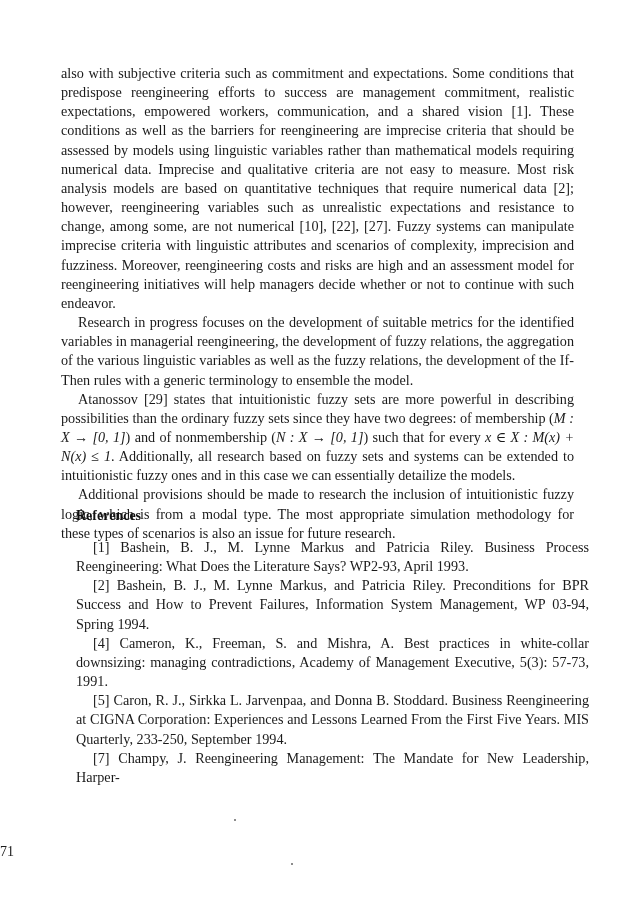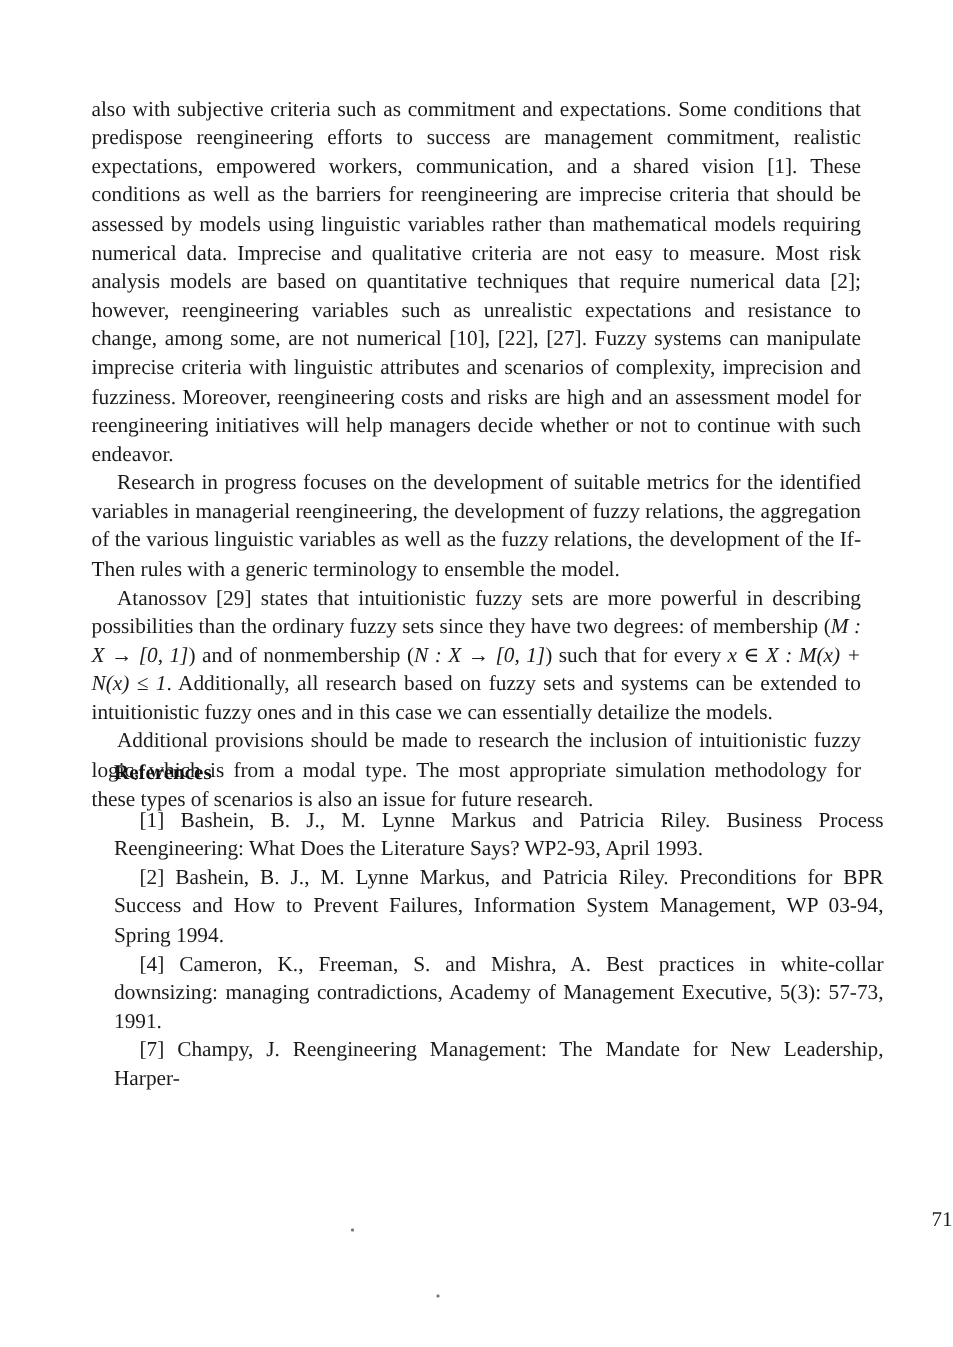--- a/index.html
+++ b/index.html
@@ -55,24 +55,24 @@
       font-size: 14.2px;
       line-height: 19.15px;
       text-align: justify;
     }
     .ref {
       margin: 0;
       text-indent: 17px;
     }
     .page-number {
       position: absolute;
-      top: 806px;
+      top: 844px;
       left: 0;
       width: 635px;
-      text-align: right;
+      text-align: left;
       font-family: "Liberation Serif", "DejaVu Serif", serif;
       font-size: 14px;
     }
     .artifact {
       position: absolute;
       width: 1.5px;
       height: 1.5px;
       background: #777;
       border-radius: 50%;
     }
@@ -86,20 +86,21 @@
   <p class="para indent"><span>Atanossov [29] states that intuitionistic fuzzy sets are more powerful in describing possibil­ities than the ordinary fuzzy sets since they have two degrees: of membership (</span><span class="math">M : X → [0, 1]</span><span>) and of nonmembership (</span><span class="math">N : X → [0, 1]</span><span>) such that for every </span><span class="math">x ∈ X : M(x) + N(x) ≤ 1</span><span>. Addi­tionally, all research based on fuzzy sets and systems can be extended to intuitionistic fuzzy ones and in this case we can essentially detailize the models.</span></p>
   <p class="para indent">Additional provisions should be made to research the inclusion of intuitionistic fuzzy logic, which is from a modal type. The most appropriate simulation methodology for these types of scenarios is also an issue for future research.</p>
 </div>
 
 <h2 class="heading">References</h2>
 
 <div class="refs">
   <p class="ref">[1] Bashein, B. J., M. Lynne Markus and Patricia Riley. Business Process Reengineering: What Does the Literature Says? WP2-93, April 1993.</p>
   <p class="ref">[2] Bashein, B. J., M. Lynne Markus, and Patricia Riley. Preconditions for BPR Success and How to Prevent Failures, Information System Management, WP 03-94, Spring 1994.</p>
   <p class="ref">[4] Cameron, K., Freeman, S. and Mishra, A. Best practices in white-collar downsizing: managing contradictions, Academy of Management Executive, 5(3): 57-73, 1991.</p>
+  <p class="ref">[5] Caron, R. J., Sirkka L. Jarvenpaa, and Donna B. Stoddard. Business Reengineering at CIGNA Corporation: Experiences and Lessons Learned From the First Five Years. MIS Quarterly, 233-250, September 1994.</p>
   <p class="ref">[7] Champy, J. Reengineering Management: The Mandate for New Leadership, Harper-</p>
 </div>
 
 <div class="page-number">71</div>
 
 <span class="artifact" style="left:234px; top:819px;"></span>
 <span class="artifact" style="left:291px; top:863px;"></span>
 <span class="artifact" style="left:383px; top:532px;"></span>
 
 </body></html>

